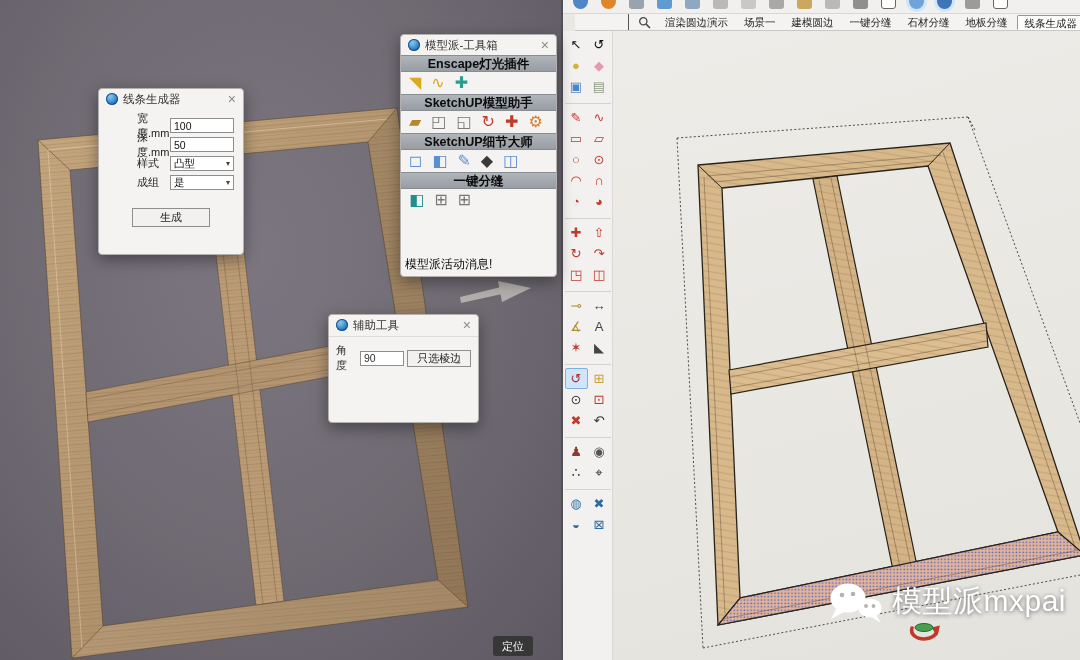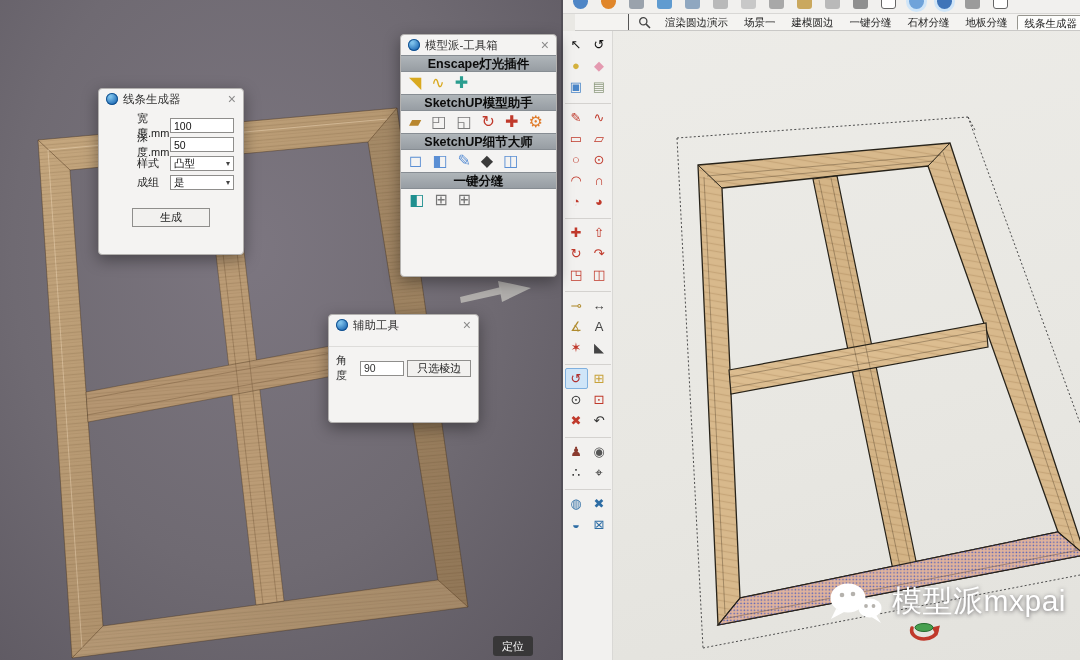--- a/index.html
+++ b/index.html
@@ -71,21 +71,21 @@
   .tb-sec{display:flex;flex-direction:column;}
   .tb-head{background:linear-gradient(#afb5b9,#979da3);border-top:1px solid #878d93;border-bottom:1px solid #878d93;
            text-align:center;font-size:12.5px;font-weight:700;color:#0b0b0b;height:17px;line-height:17px;}
   .tb-row{display:flex;align-items:center;gap:10px;padding:3px 8px;min-height:22px;}
   .tb-ico{font-size:16px;line-height:1;}
   .tb-foot{margin-top:auto;font-size:12px;color:#0a0a0a;padding:0 4px 3px;}
 
   .dlg-aux{left:328px;top:314px;width:151px;height:109px;}
   .aux-grid{display:grid;grid-template-columns:60px 76px;gap:6px;justify-content:center;padding:6px 0 2px;}
   .aux-btn{height:17px;}
-  .aux-foot{display:flex;align-items:center;gap:3px;margin-top:11px;border-top:1px solid #dddcda;padding:6px 7px 0;}
+  .aux-foot{display:flex;align-items:center;gap:3px;margin-top:1px;border-top:1px solid #dddcda;padding:6px 7px 0;}
   .angle-box{width:46px;height:15px;border:1px solid #8f8e8c;background:#fff;display:flex;align-items:center;
              padding:0 3px;font-size:10.5px;}
   .rot-btn{margin-left:auto;width:66px;height:17px;}
 
   .badge{position:absolute;left:493px;top:636px;width:40px;height:20px;background:rgba(50,50,50,.88);
          border-radius:3px;color:#fff;font-size:11px;display:flex;align-items:center;justify-content:center;z-index:8;}
   .gray-arrow{position:absolute;left:460px;top:276px;z-index:9;}
 </style>
 </head>
 <body>
@@ -468,20 +468,21 @@
         <div class="tb-sec">
           <div class="tb-head">一键分缝</div>
           <div class="tb-row">
 
           <span class="tb-ico" style="color: rgb(31, 143, 143);">◧</span>
             <span class="tb-ico" style="color: rgb(119, 119, 119);">⊞</span>
             <span class="tb-ico" style="color: rgb(119, 119, 119);">⊞</span>
           </div>
         </div>
       </div>
+    <div class="tb-foot">模型派活动消息!</div>
   </div>
 
   <div class="dlg dlg-aux">
     <div class="dlg-title">
       <span class="dlg-ico"></span>
       <span>辅助工具</span>
       <span class="dlg-close">×</span>
     </div>
     <div class="aux-foot">
       <span>角度</span>

